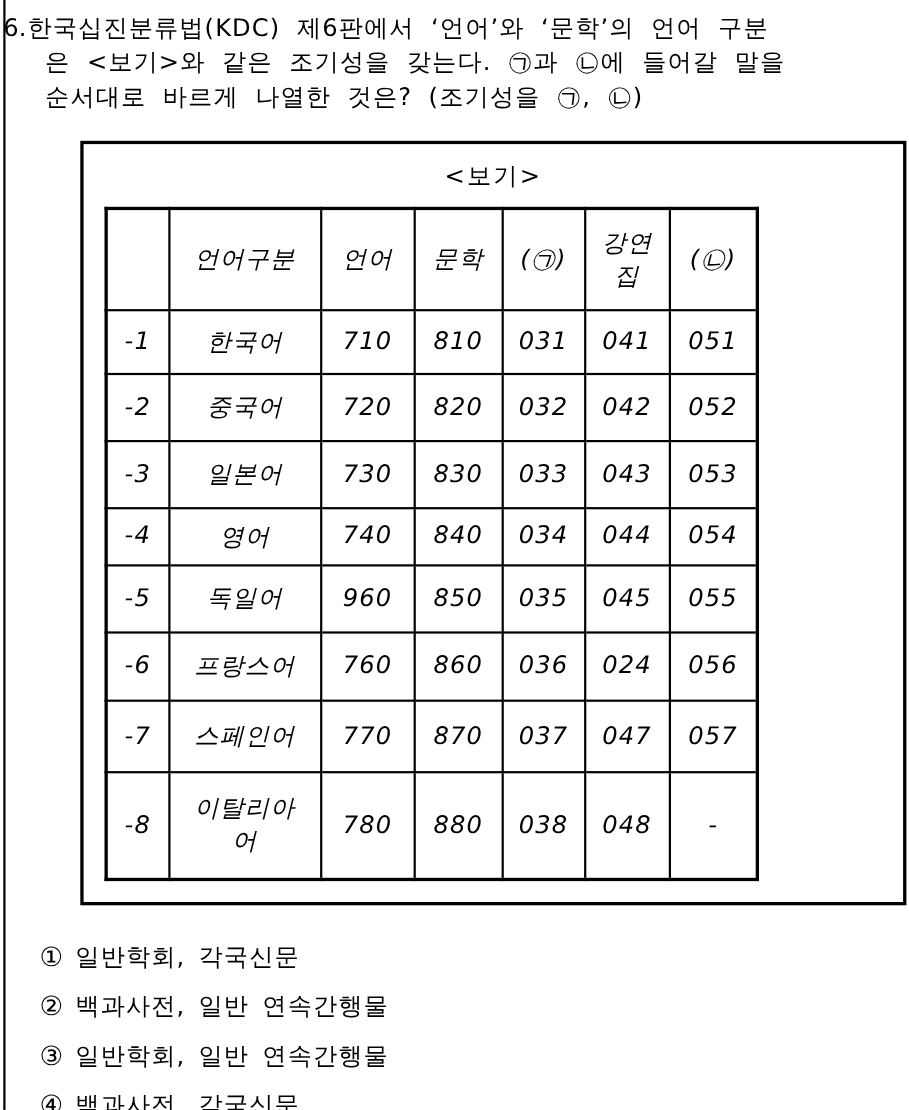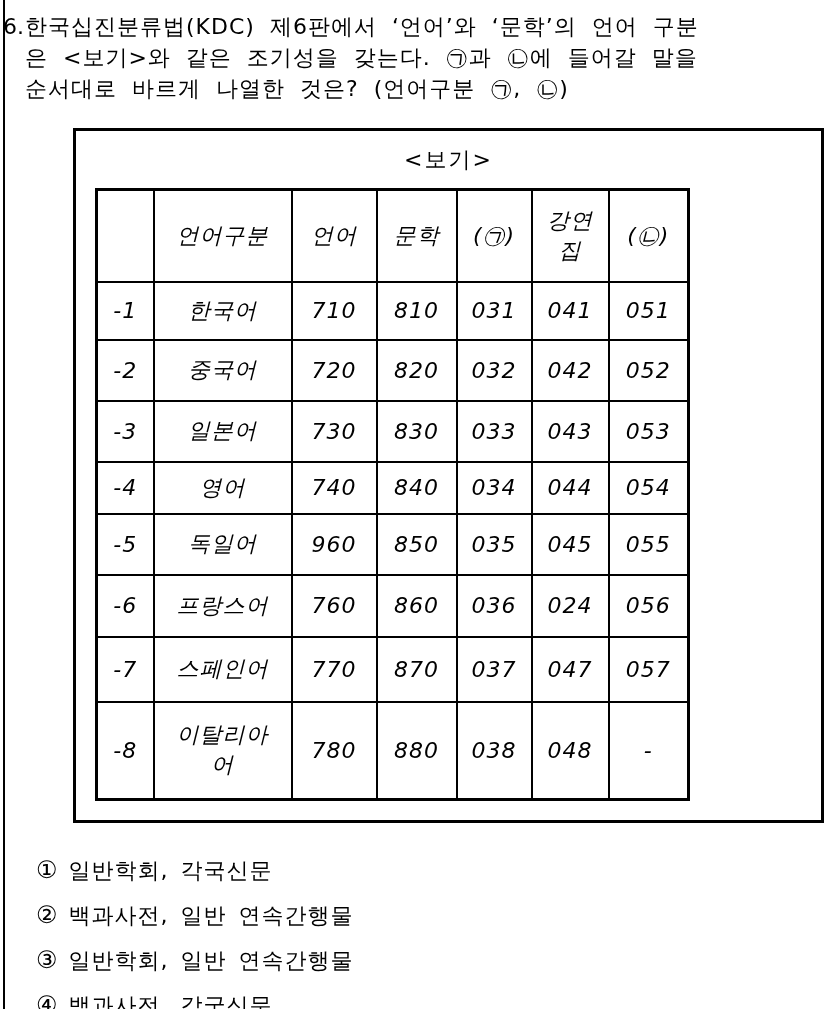--- a/index.html
+++ b/index.html
@@ -18,21 +18,21 @@
   }
 
   
   .question {
     position:absolute; left:3px; top:11px;
     font-size:22px; line-height:31px;
     letter-spacing:1px; word-spacing:7px;
     white-space:nowrap;
   }
   .qnum { display:inline-block; width:22px; letter-spacing:0; word-spacing:0; }
-  .qline-indent { margin-left:22px; }
+  .qline-indent { margin-left:38px; }
 
   
   .example-box {
     position:absolute; left:73px; top:128px; width:751px; height:695px;
     border:3px solid #000;
   }
   .box-title {
     position:absolute; left:0; right:0; top:14px;
     text-align:center; font-size:22px; letter-spacing:2px;
   }
@@ -69,21 +69,21 @@
 </head>
 <body>
 
 <div class="page-left-border"></div>
 
 <div class="question">
   <div>
     <span class="qnum">6.</span><span>한국십진분류법(KDC) 제6판에서 ‘언어’와 ‘문학’의 언어 구분</span>
   </div>
   <div class="qline-indent">은 &lt;보기&gt;와 같은 조기성을 갖는다. ㉠과 ㉡에 들어갈 말을</div>
-  <div class="qline-indent">순서대로 바르게 나열한 것은? (언어구분 ㉠, ㉡)</div>
+  <div class="qline-indent">순서대로 바르게 나열한 것은? (조기성을 ㉠, ㉡)</div>
 </div>
 
 <div class="example-box">
   <div class="box-title">&lt;보기&gt;</div>
 
   <table class="kdc-table">
     <colgroup>
       <col style="width:57px">
         <col style="width:138px">
         <col style="width:85px">

